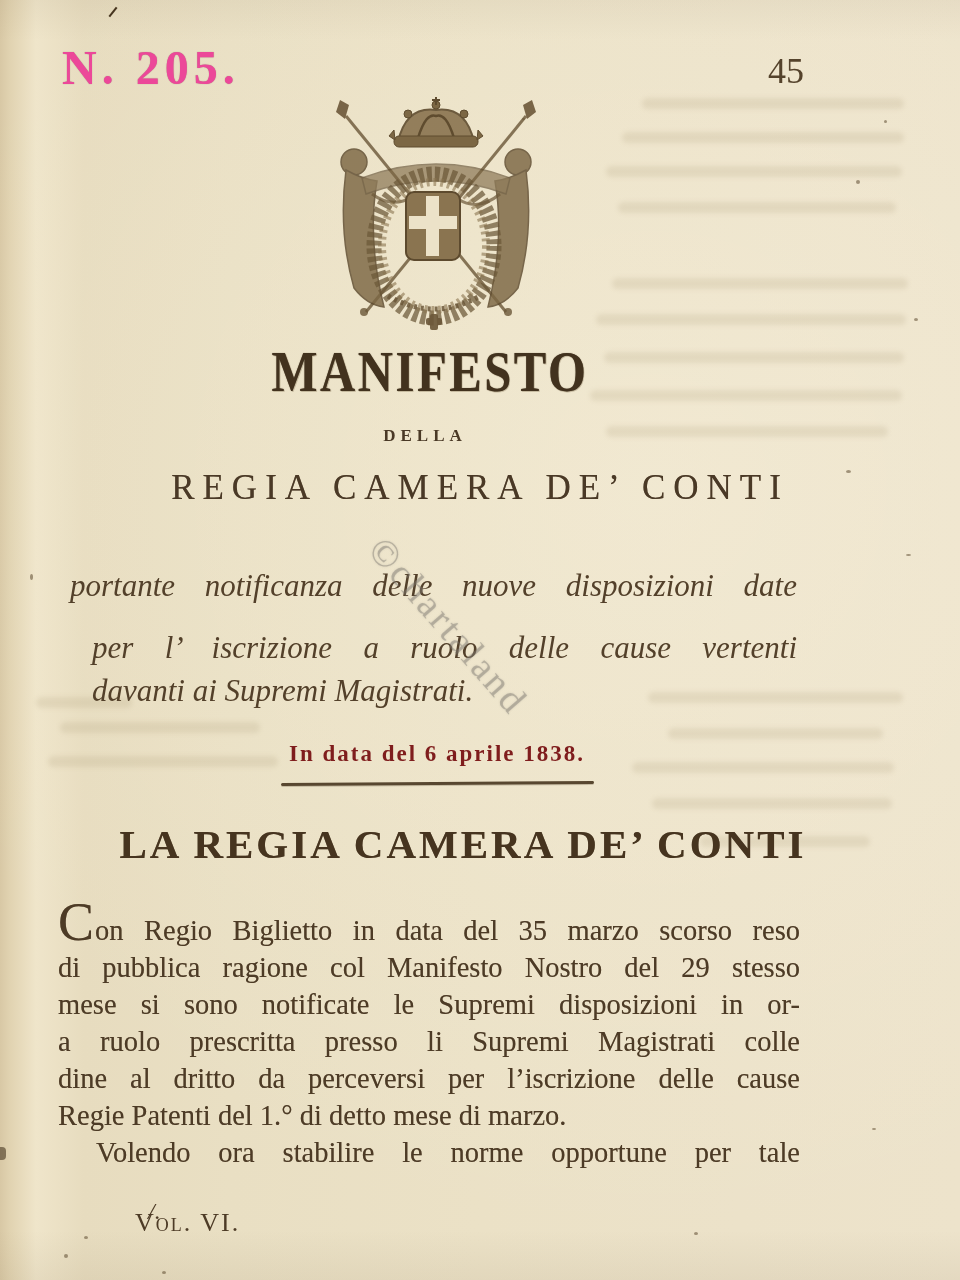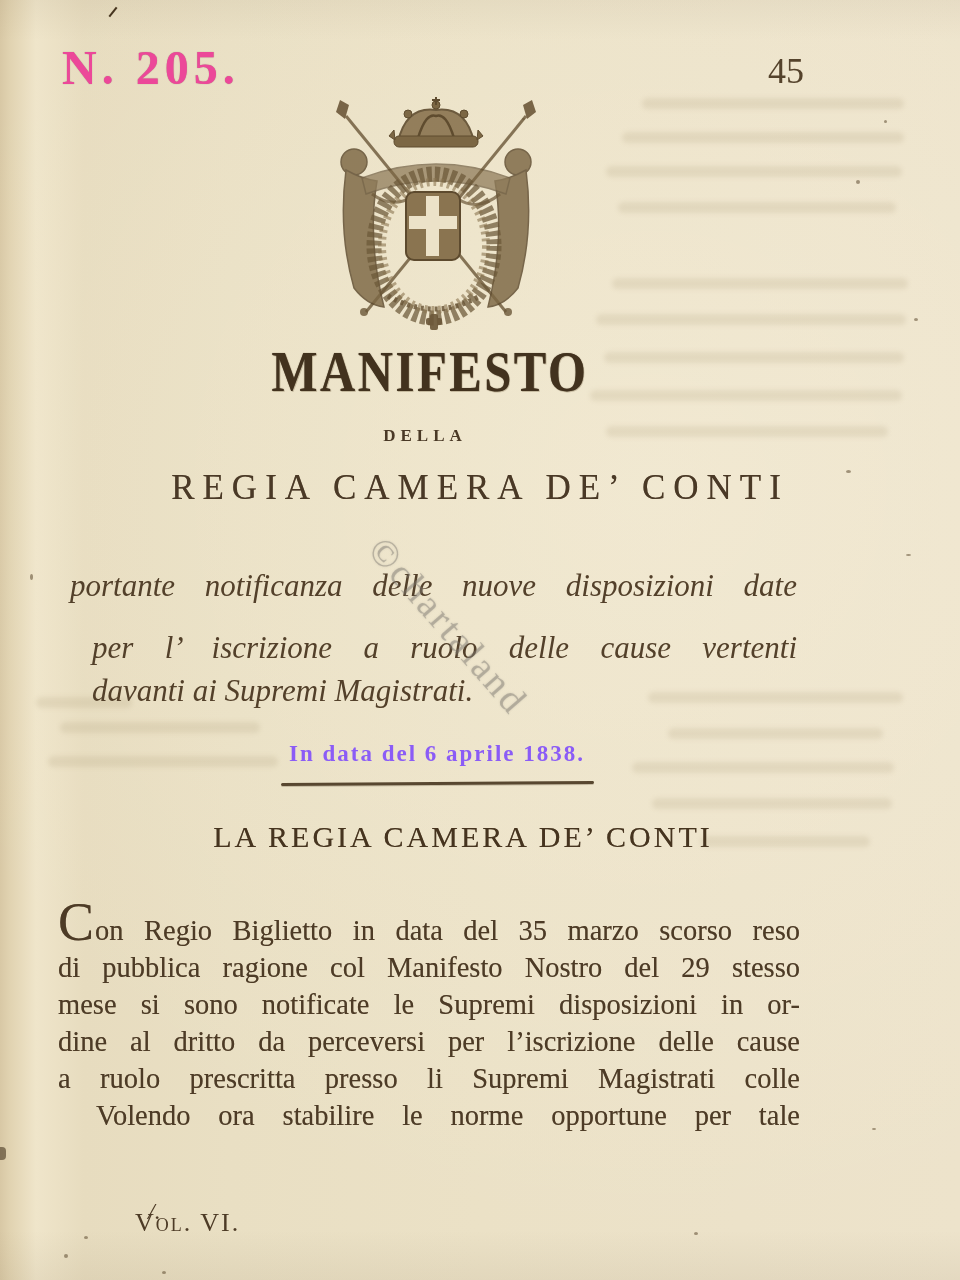--- a/index.html
+++ b/index.html
@@ -15,23 +15,23 @@
   .abs{position:absolute;}
   .doc-number{left:62px;top:40px;font-size:48px;font-weight:bold;letter-spacing:5px;color:#ec4899;text-shadow:0 0 1px rgba(70,54,32,.45);}
   .page-number{left:768px;top:50px;font-size:36px;color:#55432c;}
   .crest{left:330px;top:96px;width:212px;height:238px;}
   .title{left:30px;top:338px;width:800px;text-align:center;font-size:58px;font-weight:bold;letter-spacing:3px;color:#42321e;transform:scaleX(.84);text-shadow:0 0 1px rgba(62,48,28,.7), 1px 1px 0 rgba(120,98,64,.25);}
   .della{left:0;top:426px;width:850px;text-align:center;font-size:17px;font-weight:bold;letter-spacing:5px;color:#4a3926;}
   .issuer{left:0;top:468px;width:900px;text-align:center;font-size:35px;letter-spacing:8px;color:#4a3926;text-shadow:0 0 .5px rgba(74,57,38,.6);padding-left:30px;}
   .summary{left:70px;top:546px;width:727px;font-style:italic;font-size:31px;line-height:43.5px;color:#53402a;}
   .summary .jline{text-align:justify;text-align-last:justify;margin-top:18px;}
   .summary .ind{padding-left:22px;}
-  .dateline{left:0;top:741px;width:874px;text-align:center;font-size:23px;font-weight:bold;letter-spacing:2px;color:#8b5cf6;}
+  .dateline{left:0;top:741px;width:874px;text-align:center;font-size:23px;font-weight:bold;letter-spacing:2px;color:#7f1d1d;}
   .rule{left:281px;top:782px;width:313px;height:3px;background:#584730;transform:rotate(-.4deg);border-radius:2px;box-shadow:0 1px 0 rgba(88,71,48,.25);}
-  .heading{left:3px;top:820px;width:920px;text-align:center;font-size:30px;font-weight:normal;letter-spacing:3px;color:#46341f;text-shadow:0 0 .6px rgba(70,52,31,.6);}
+  .heading{left:3px;top:820px;width:920px;text-align:center;font-size:41px;font-weight:bold;letter-spacing:3px;color:#46341f;text-shadow:0 0 .6px rgba(70,52,31,.6);}
   .bodytext{left:58px;top:912px;width:742px;font-size:28.5px;line-height:37px;color:#4d3b26;text-shadow:0 0 .4px rgba(77,59,38,.5);}
   .bodytext .jline{text-align:justify;text-align-last:justify;}
   .bodytext .ind{padding-left:38px;}
   .dropcap{font-size:54px;line-height:0;letter-spacing:1px;}
   .volume{left:135px;top:1208px;font-size:26px;font-variant:small-caps;letter-spacing:2px;color:#4d3b26;}
   .footmark{left:148px;top:1198px;font-size:24px;font-style:italic;color:#4d3b26;}
   .watermark{
     left:393px;top:528px;font-size:38px;letter-spacing:3px;
     color:rgba(124,121,113,.40);transform:rotate(49deg);transform-origin:left top;
     white-space:nowrap;text-shadow:0 0 2px rgba(124,121,113,.25);
@@ -146,22 +146,23 @@
 <div class="abs dateline">In data del 6 aprile 1838.</div>
 
 <div class="abs rule"></div>
 
 <div class="abs heading">LA REGIA CAMERA DE’ CONTI</div>
 
 <div class="abs bodytext">
   <div class="jline"><span class="dropcap">C</span><span>on Regio Biglietto in data del 35 marzo scorso reso</span></div>
   <div class="jline">di pubblica ragione col Manifesto Nostro del 29 stesso</div>
   <div class="jline">mese si sono notificate le Supremi disposizioni in or-</div>
+  <div class="jline">a ruolo prescritta presso li Supremi Magistrati colle</div>
   <div class="jline">dine al dritto da perceversi per l’iscrizione delle cause</div>
-  <div class="jline">a ruolo prescritta presso li Supremi Magistrati colle</div>
+  <div>Regie Patenti del 1.° di detto mese di marzo.</div>
   <div class="jline ind">Volendo ora stabilire le norme opportune per tale</div>
 </div>
 
 <div class="abs volume">Vol. VI.</div>
 
 <div class="abs footmark">/.</div>
 
 <div class="abs watermark">©chartaland</div>
 
 </body></html>

